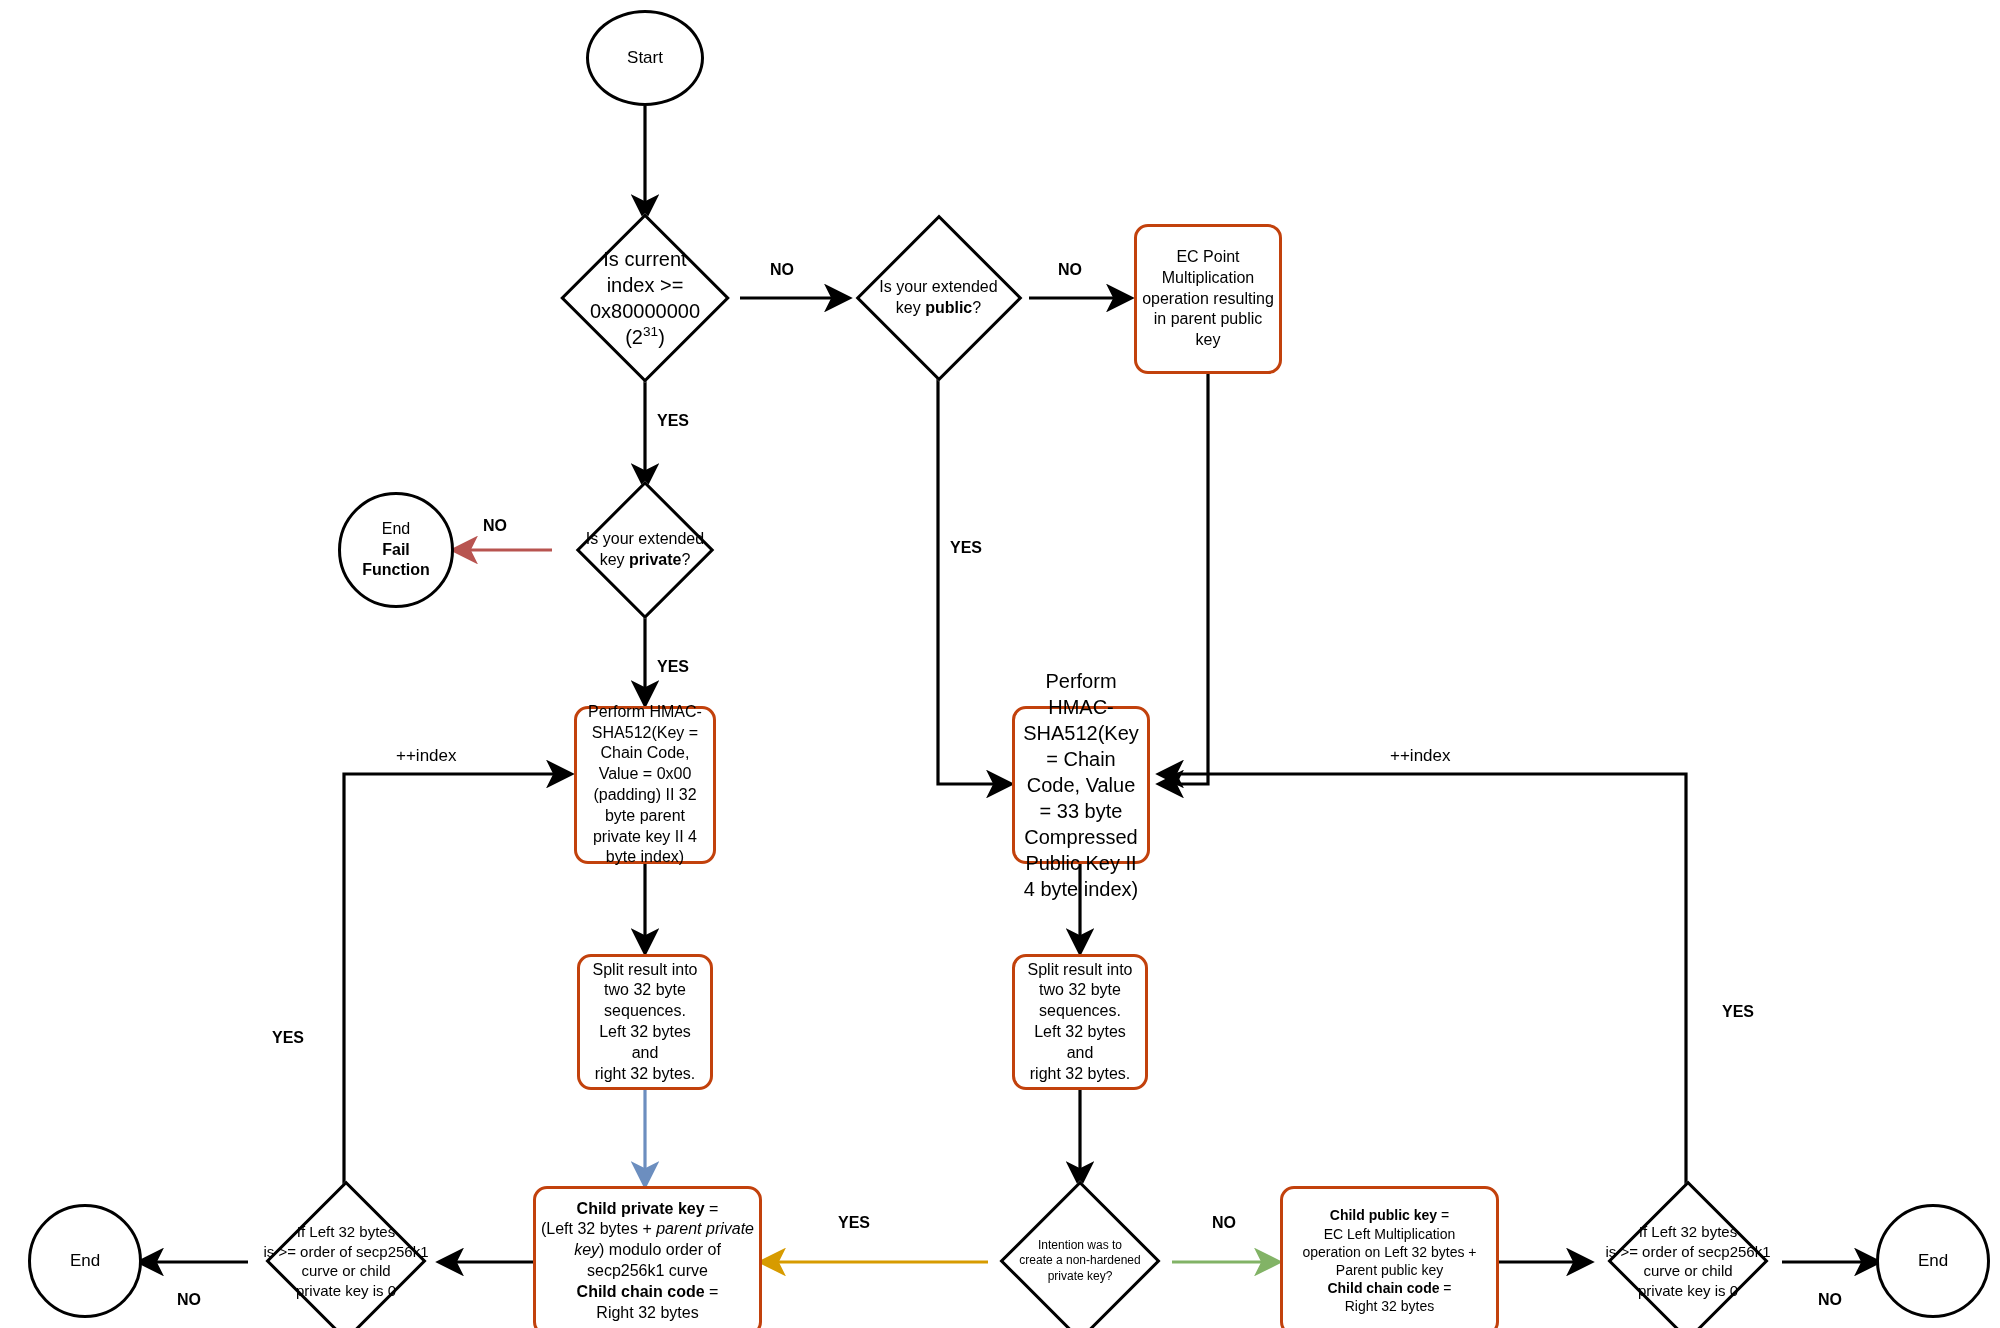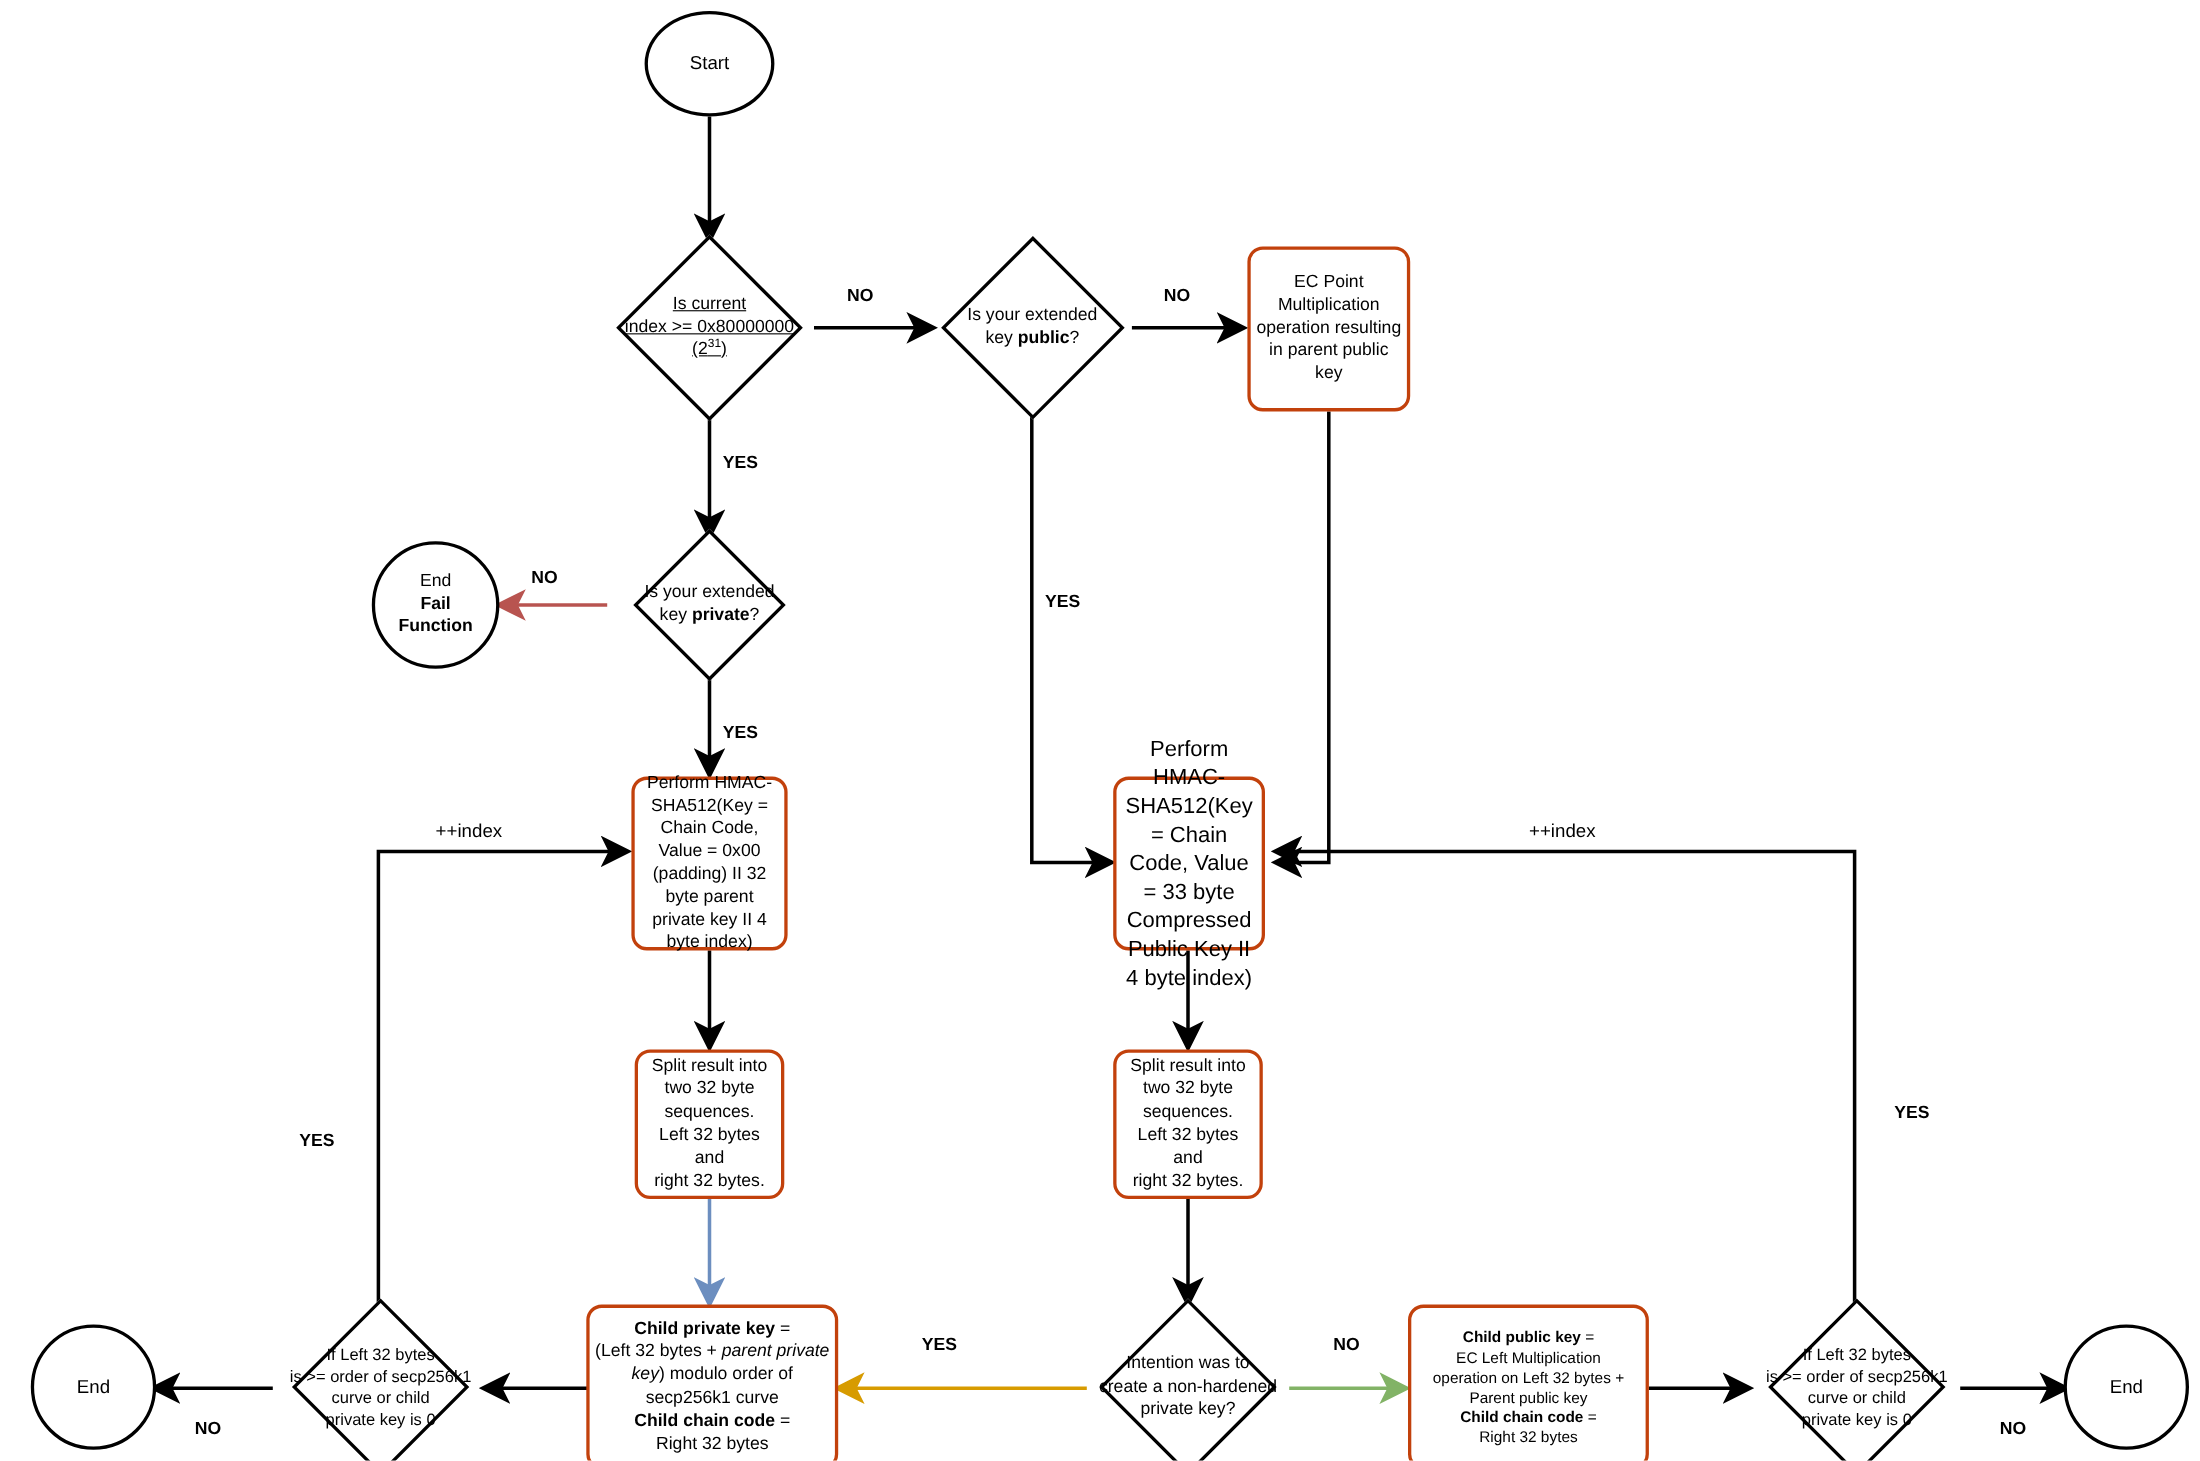--- a/index.html
+++ b/index.html
@@ -164,21 +164,21 @@
       <path stroke="#82b366" d="M 1172,1262 L 1278,1262" marker-end="url(#ah-green)"></path>
     </g>
   </svg>
 
   <div class="node term" style="left:586px; top:10px; width:118px; height:96px;justify-content:center;">
     <div class="txt">Start</div>
   </div>
 
   <div class="node dec" style="left:545px; top:218px; width:200px; height:160px;">
     <div class="dia" style="width:114px; height:114px;"></div>
-    <div class="txt" style="font-size:16px;text-decoration:underline;">
+    <div class="txt" style="font-size:20px;">
       <span>Is current</span><br>
       <span>index &gt;= 0x80000000</span><br>
       <span>(2</span><sup>31</sup><span>)</span>
     </div>
   </div>
 
   <div class="node dec" style="left:848px; top:218px; width:181px; height:160px;">
     <div class="dia" style="width:112px; height:112px;"></div>
     <div class="txt" style="font-size:16px;">
       <span>Is your extended</span><br>
@@ -251,21 +251,21 @@
       <span>EC Left Multiplication</span><br>
       <span>operation on Left 32 bytes +</span><br>
       <span>Parent public key</span><br>
       <b>Child chain code</b><span> =</span><br>
       <span>Right 32 bytes</span>
     </div>
   </div>
 
   <div class="node dec" style="left:988px; top:1185px; width:184px; height:152px;">
     <div class="dia" style="width:108px; height:108px;"></div>
-    <div class="txt" style="font-size:16px;">
+    <div class="txt" style="font-size:12px;">
       <span>Intention was to</span><br>
       <span>create a non-hardened</span><br>
       <span>private key?</span>
     </div>
   </div>
 
   <div class="node dec" style="left:248px; top:1185px; width:196px; height:152px;">
     <div class="dia" style="width:108px; height:108px;"></div>
     <div class="txt" style="font-size:15px;">
       <span>If Left 32 bytes</span><br>

